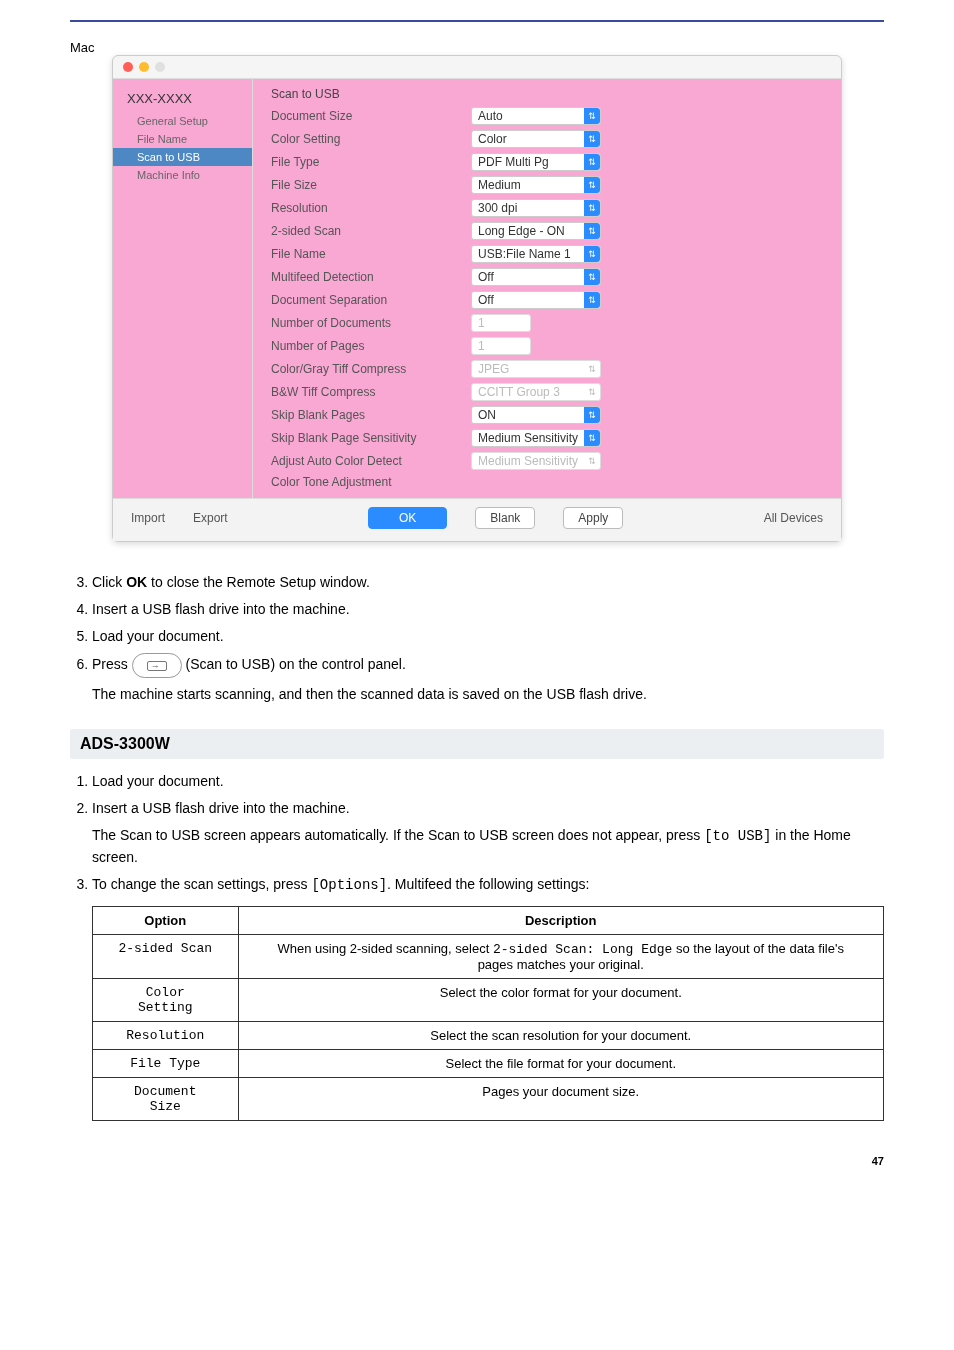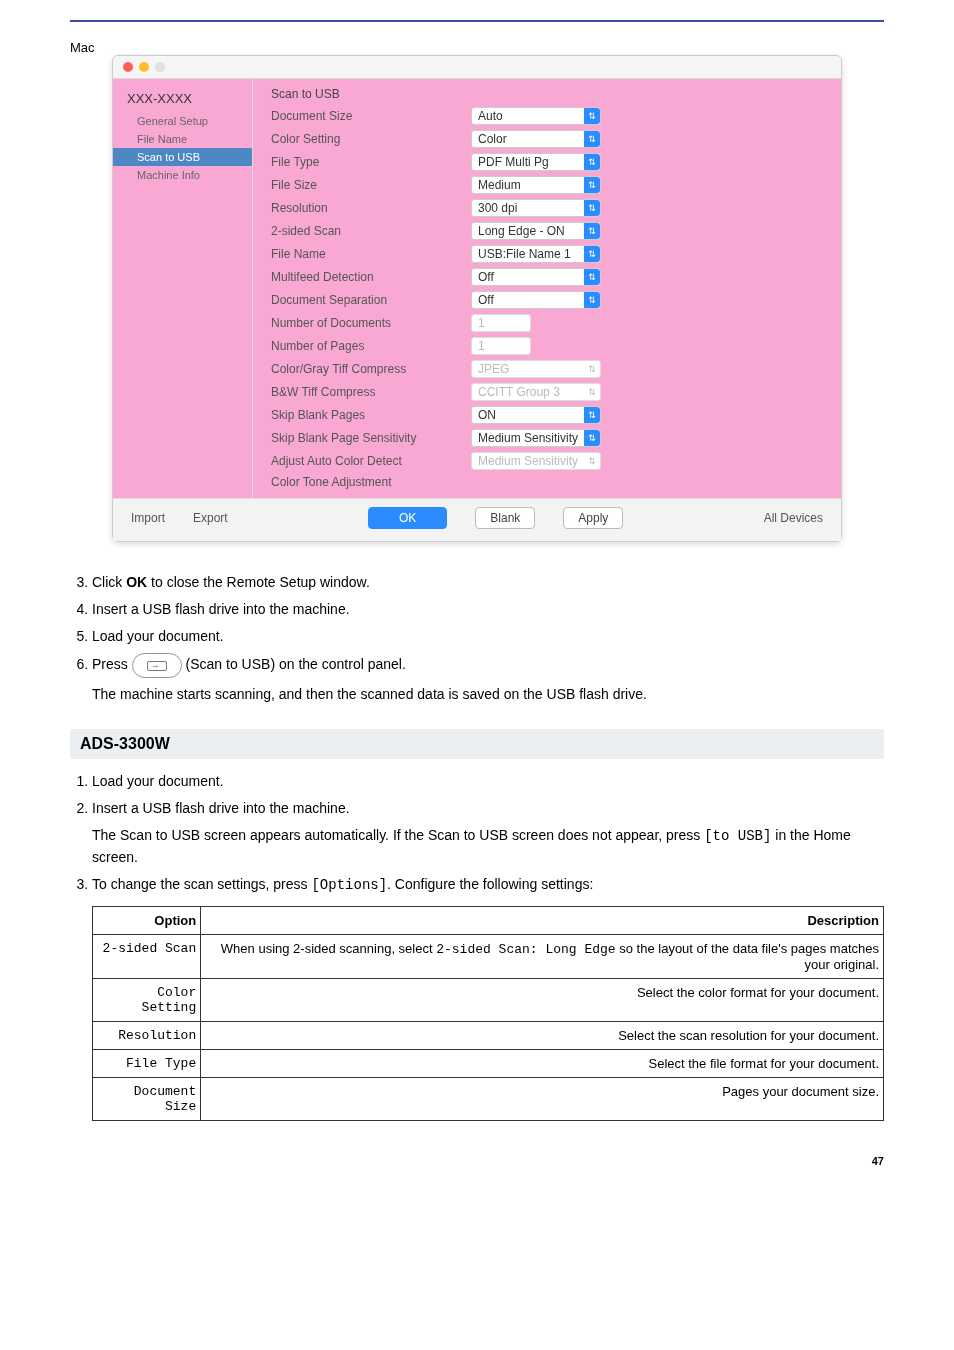--- a/index.html
+++ b/index.html
@@ -40,21 +40,21 @@
   ol.steps { padding-left: 22px; margin: 10px 0; }
   ol.steps > li { margin: 6px 0; line-height: 1.5; }
   .sub-p { margin: 6px 0 6px 0; }
   .scan-btn { display: inline-block; border: 1px solid #999; border-radius: 14px; padding: 1px 14px; vertical-align: middle; }
   .scan-icon { display: inline-block; width: 20px; height: 10px; border: 1px solid #777; border-radius: 2px; position: relative; vertical-align: middle; }
   .scan-icon::before { content: "→"; position: absolute; left: 3px; top: -3px; font-size: 9px; color: #555; }
   .model-hdr { background: #eceff1; padding: 6px 10px; font-weight: bold; font-size: 16px; margin: 24px 0 12px 0; border-radius: 2px; }
   code, .mono { font-family: "Courier New", monospace; }
 
   table.opts { border-collapse: collapse; width: 100%; margin-top: 6px; margin-left: 22px; width: calc(100% - 22px); }
-  table.opts th, table.opts td { border: 1px solid #333; padding: 6px 4px; text-align: right; vertical-align: top; font-size: 13px; }
+  table.opts th, table.opts td { border: 1px solid #333; padding: 6px 24px; text-align: center; vertical-align: top; font-size: 13px; }
   table.opts th { font-weight: bold; background: #fff; }
 
   .page-num { text-align: right; font-weight: bold; font-size: 11px; padding: 4px 70px 20px 0; }
 </style>
 </head>
 <body>
 
 <div class="top-rule"></div>
 <div class="content">
 
@@ -182,21 +182,21 @@
 
   <ol class="steps">
     <li>Load your document.</li>
     <li>
       <span>Insert a USB flash drive into the machine.</span>
       <p class="sub-p">
         <span>The Scan to USB screen appears automatically. If the Scan to USB screen does not appear, press </span><span class="mono">[to USB]</span><span> in the Home screen.</span>
       </p>
     </li>
     <li>
-      <span>To change the scan settings, press </span><span class="mono">[Options]</span><span>. Configure the following settings:</span>
+      <span>To change the scan settings, press </span><span class="mono">[Options]</span><span>. Multifeed the following settings:</span>
     </li>
   </ol>
 
   <table class="opts">
     <thead>
       <tr>
         <th>Option</th>
         <th>Description</th>
       </tr>
     </thead>

